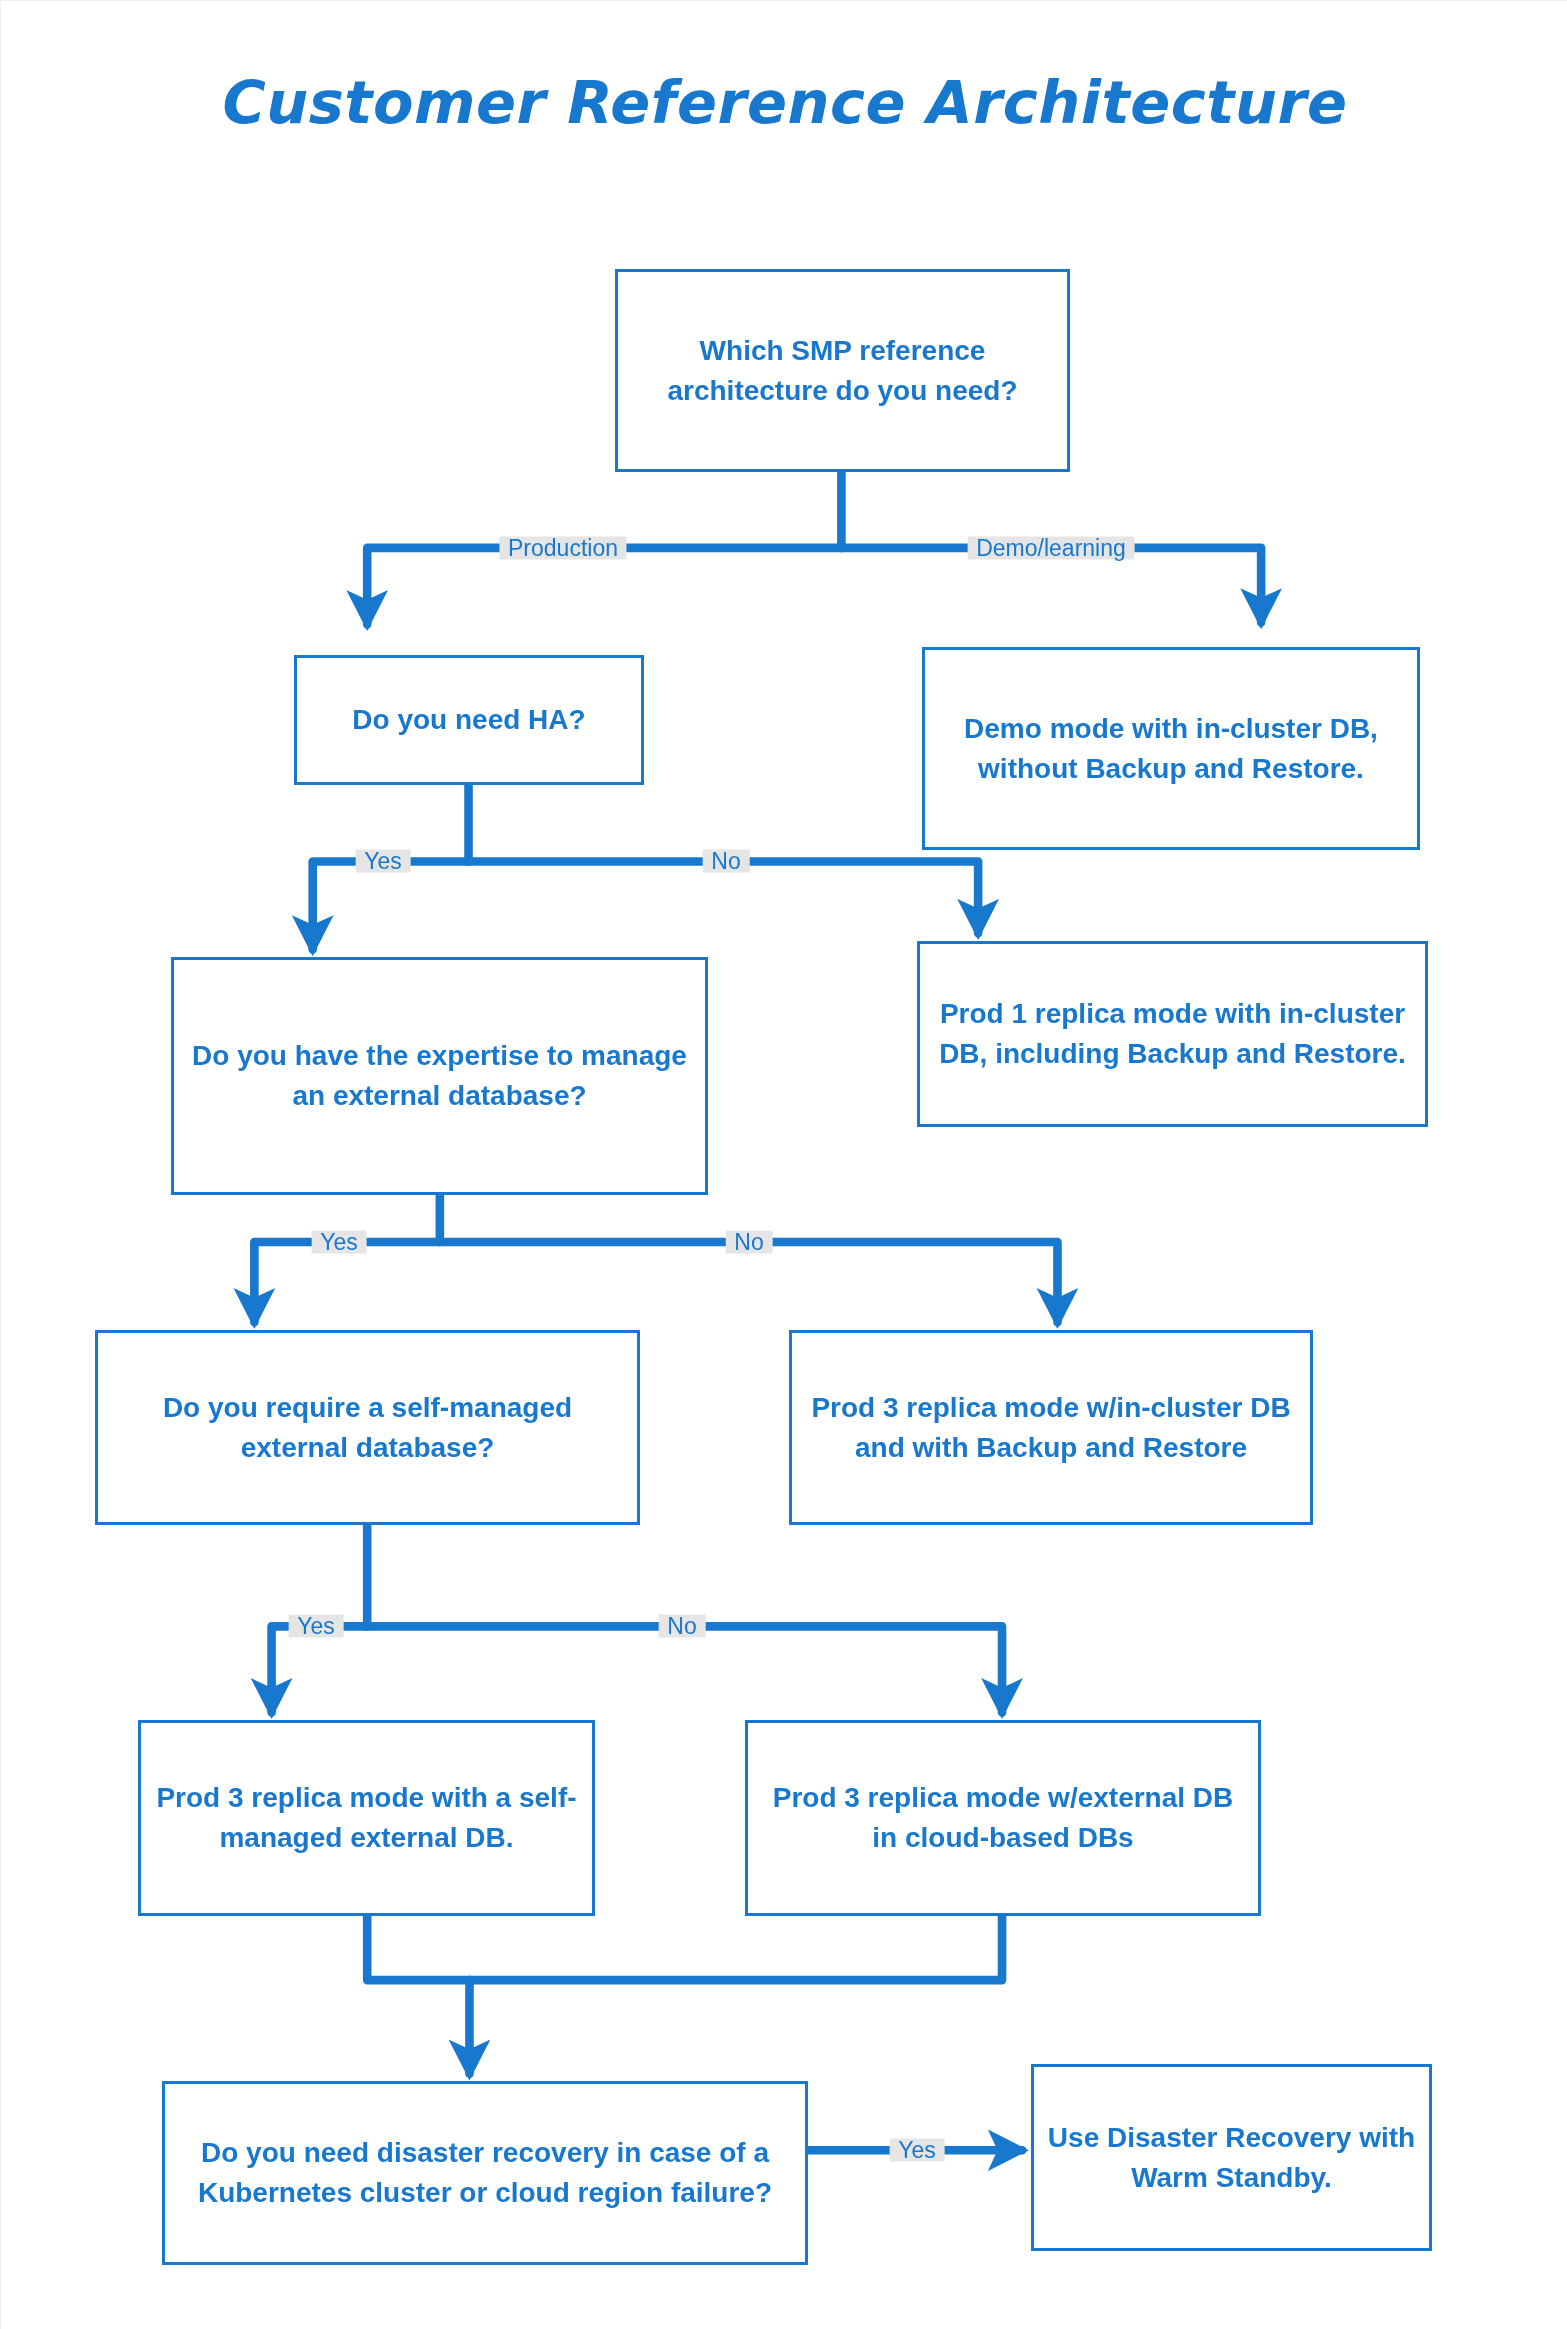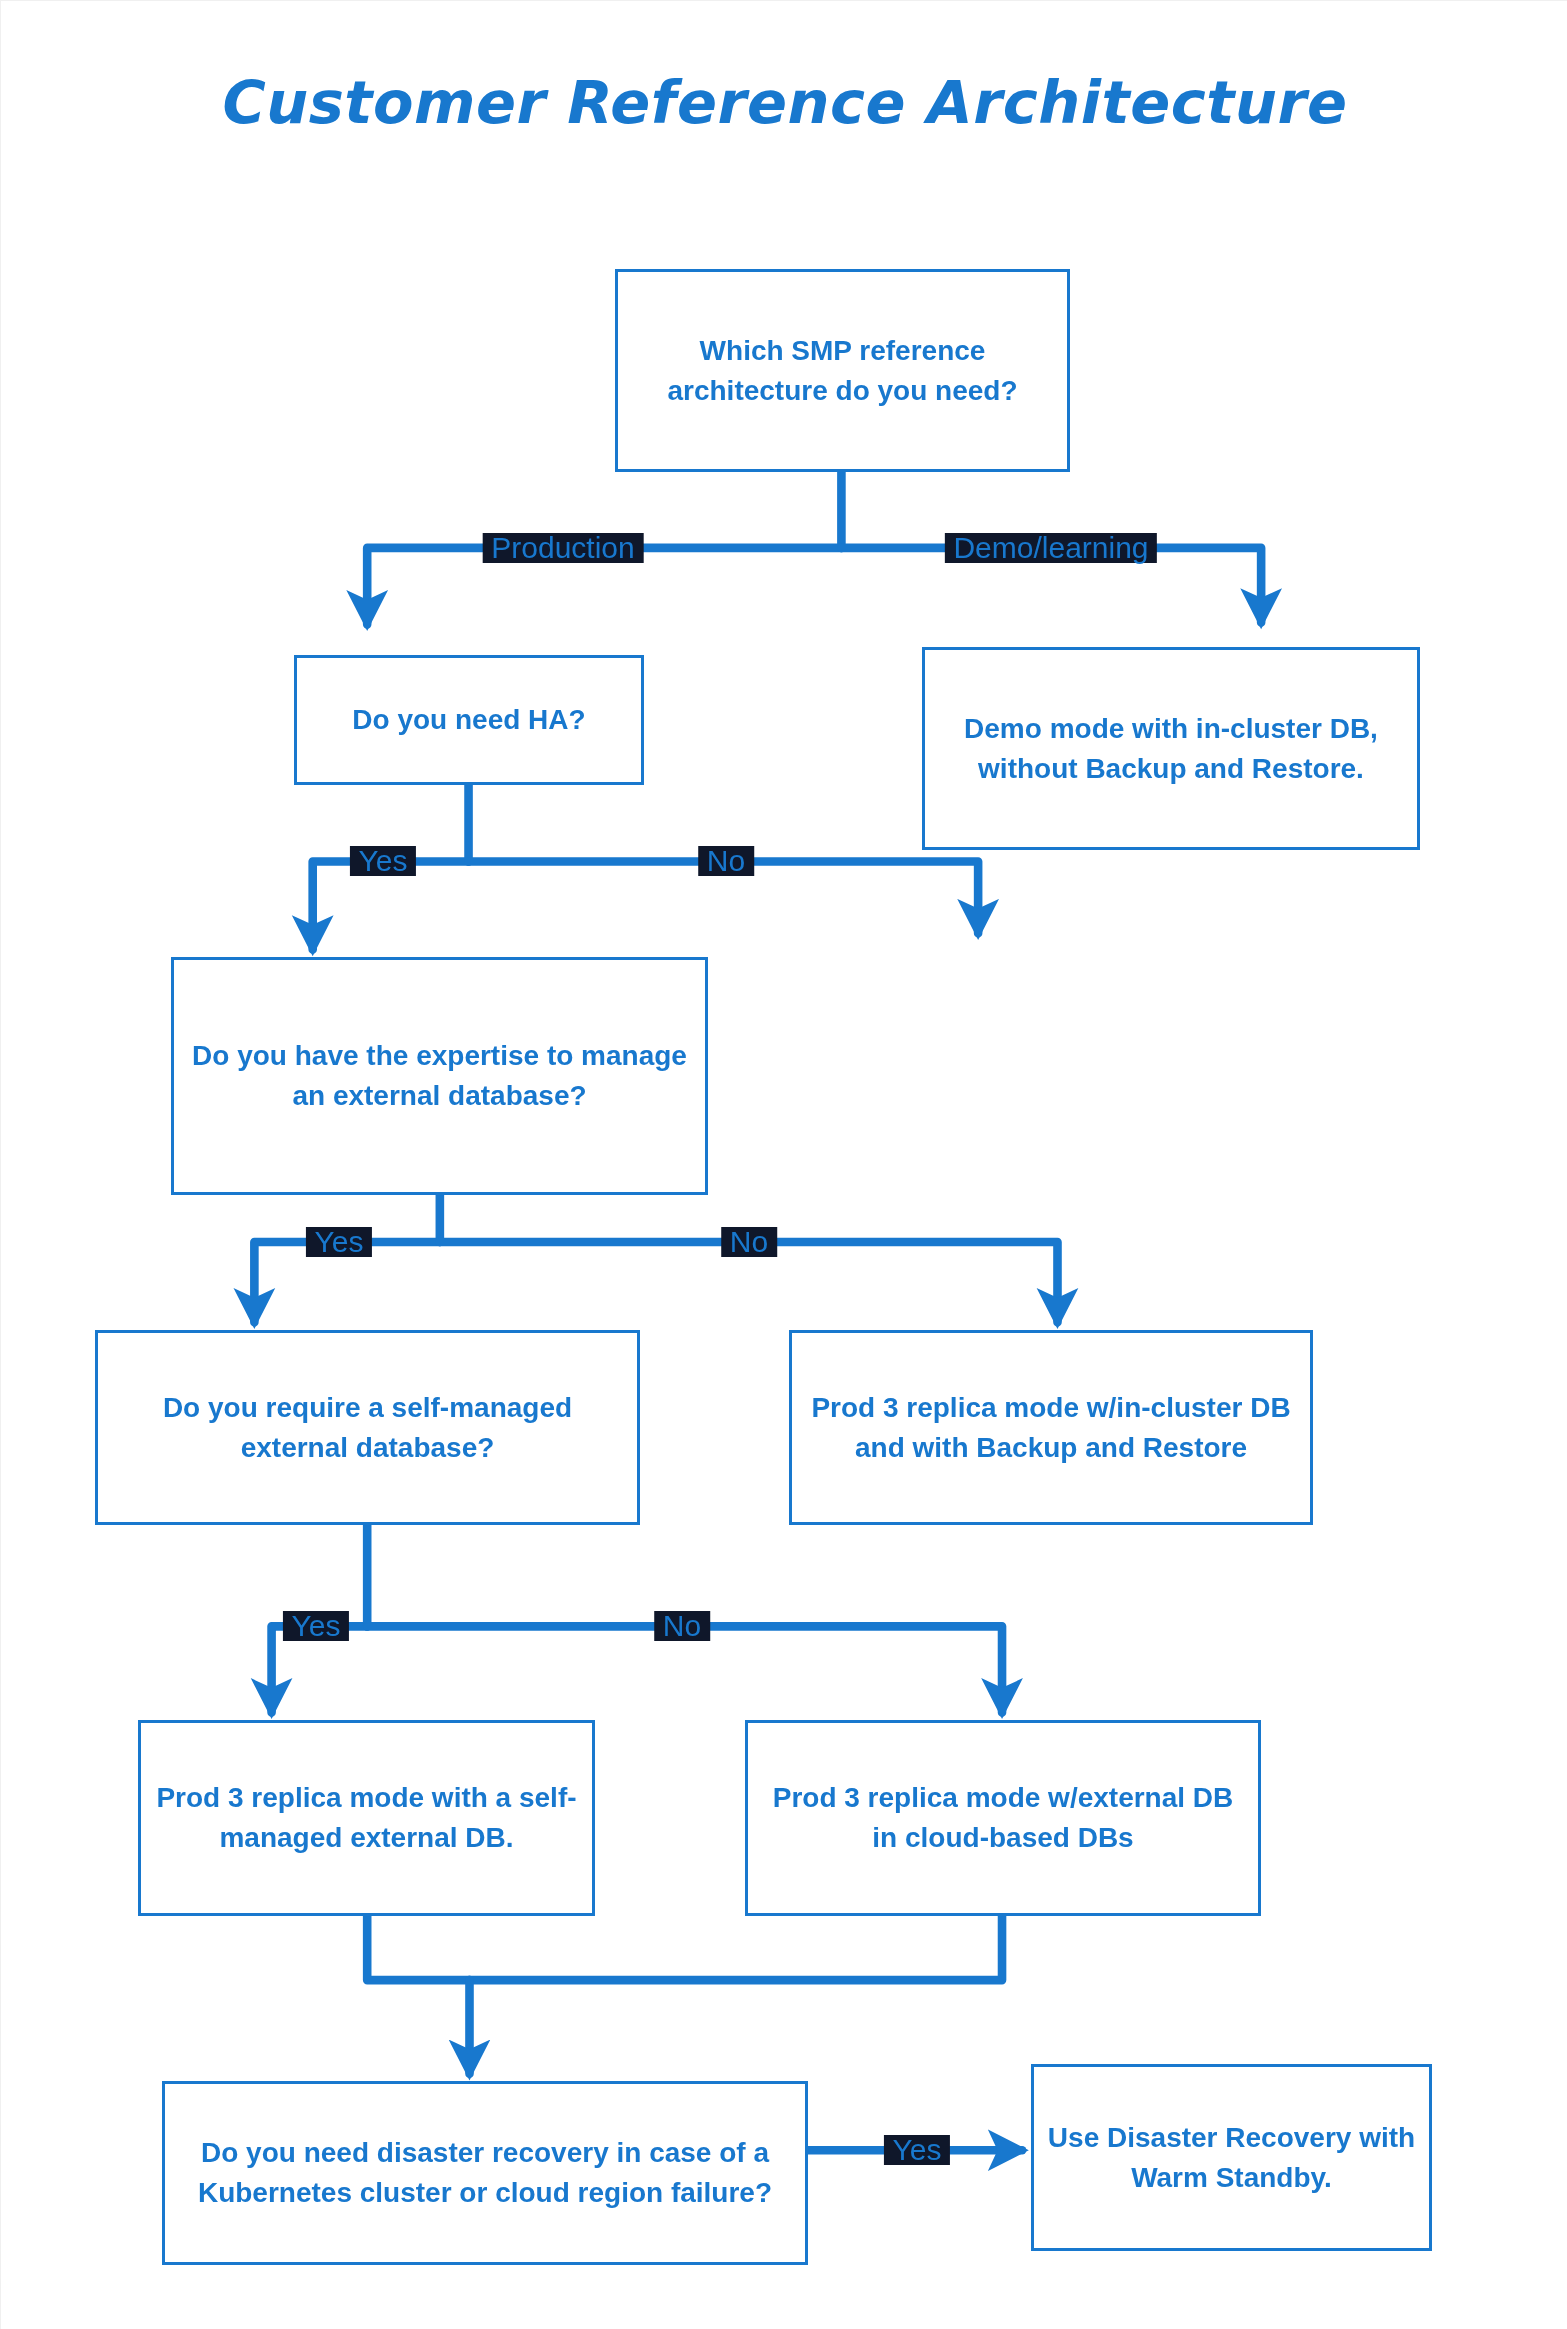--- a/index.html
+++ b/index.html
@@ -56,23 +56,23 @@
     text-align: center;
     line-height: 1.42;
     font-size: 28px;
     width: 100%;
   }
   .edge-label {
     position: absolute;
     font-family: "Liberation Sans", sans-serif;
     font-weight: normal;
     color: #1878CE;
-    font-size: 30px;
+    font-size: 23px;
     line-height: 1;
-    background: #0f172a;
+    background: #e5e5e5;
     padding: 0 8.6px;
     white-space: nowrap;
     transform: translate(-50%, -50%);
   }
 </style>
 </head>
 <body>
 
 <div id="canvas">
 
@@ -121,20 +121,23 @@
   </div>
 
   <div class="node" style="left:921px; top:646px; width:498px; height:203px;">
     <div class="node-text">Demo mode with in-cluster DB, without Backup and Restore.</div>
   </div>
 
   <div class="node" style="left:170px; top:956px; width:537px; height:238px;">
     <div class="node-text">Do you have the expertise to manage an external database?</div>
   </div>
 
+  <div class="node" style="left:916px; top:940px; width:511px; height:186px;">
+    <div class="node-text">Prod 1 replica mode with in-cluster DB, including Backup and Restore.</div>
+  </div>
 
   <div class="node" style="left:94px; top:1329px; width:545px; height:195px;align-items:center;">
     <div class="node-text">Do you require a self-managed external database?</div>
   </div>
 
   <div class="node" style="left:788px; top:1329px; width:524px; height:195px;">
     <div class="node-text">Prod 3 replica mode w/in-cluster DB and with Backup and Restore</div>
   </div>
 
   <div class="node" style="left:137px; top:1719px; width:457px; height:196px;justify-content:flex-end;">

